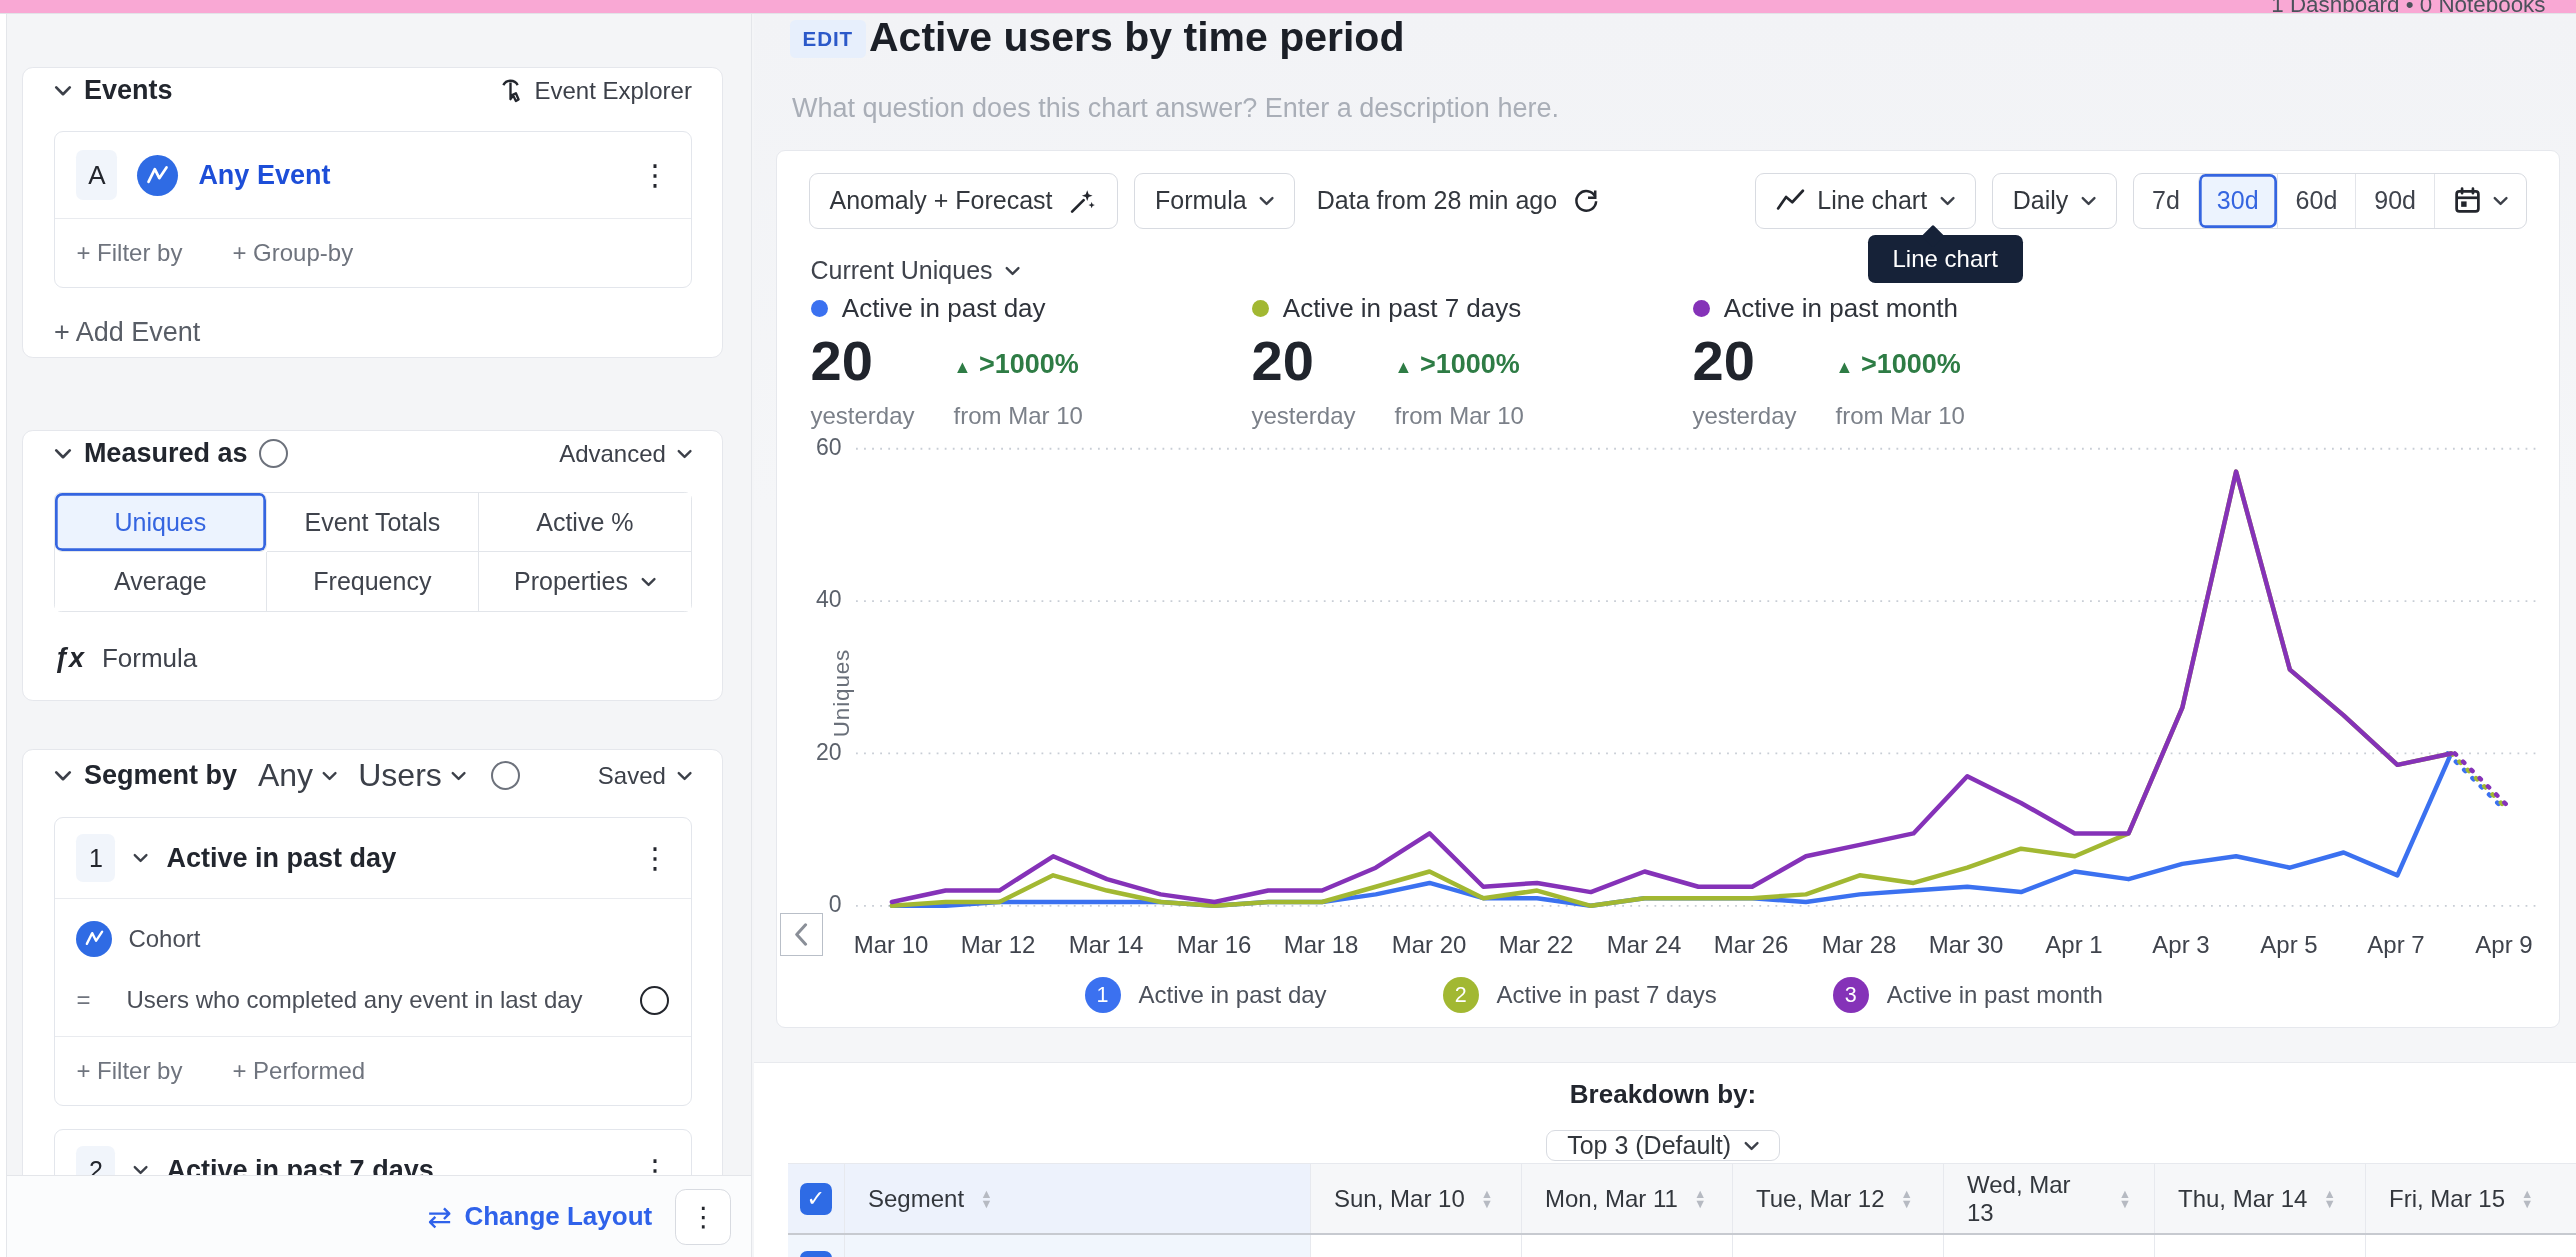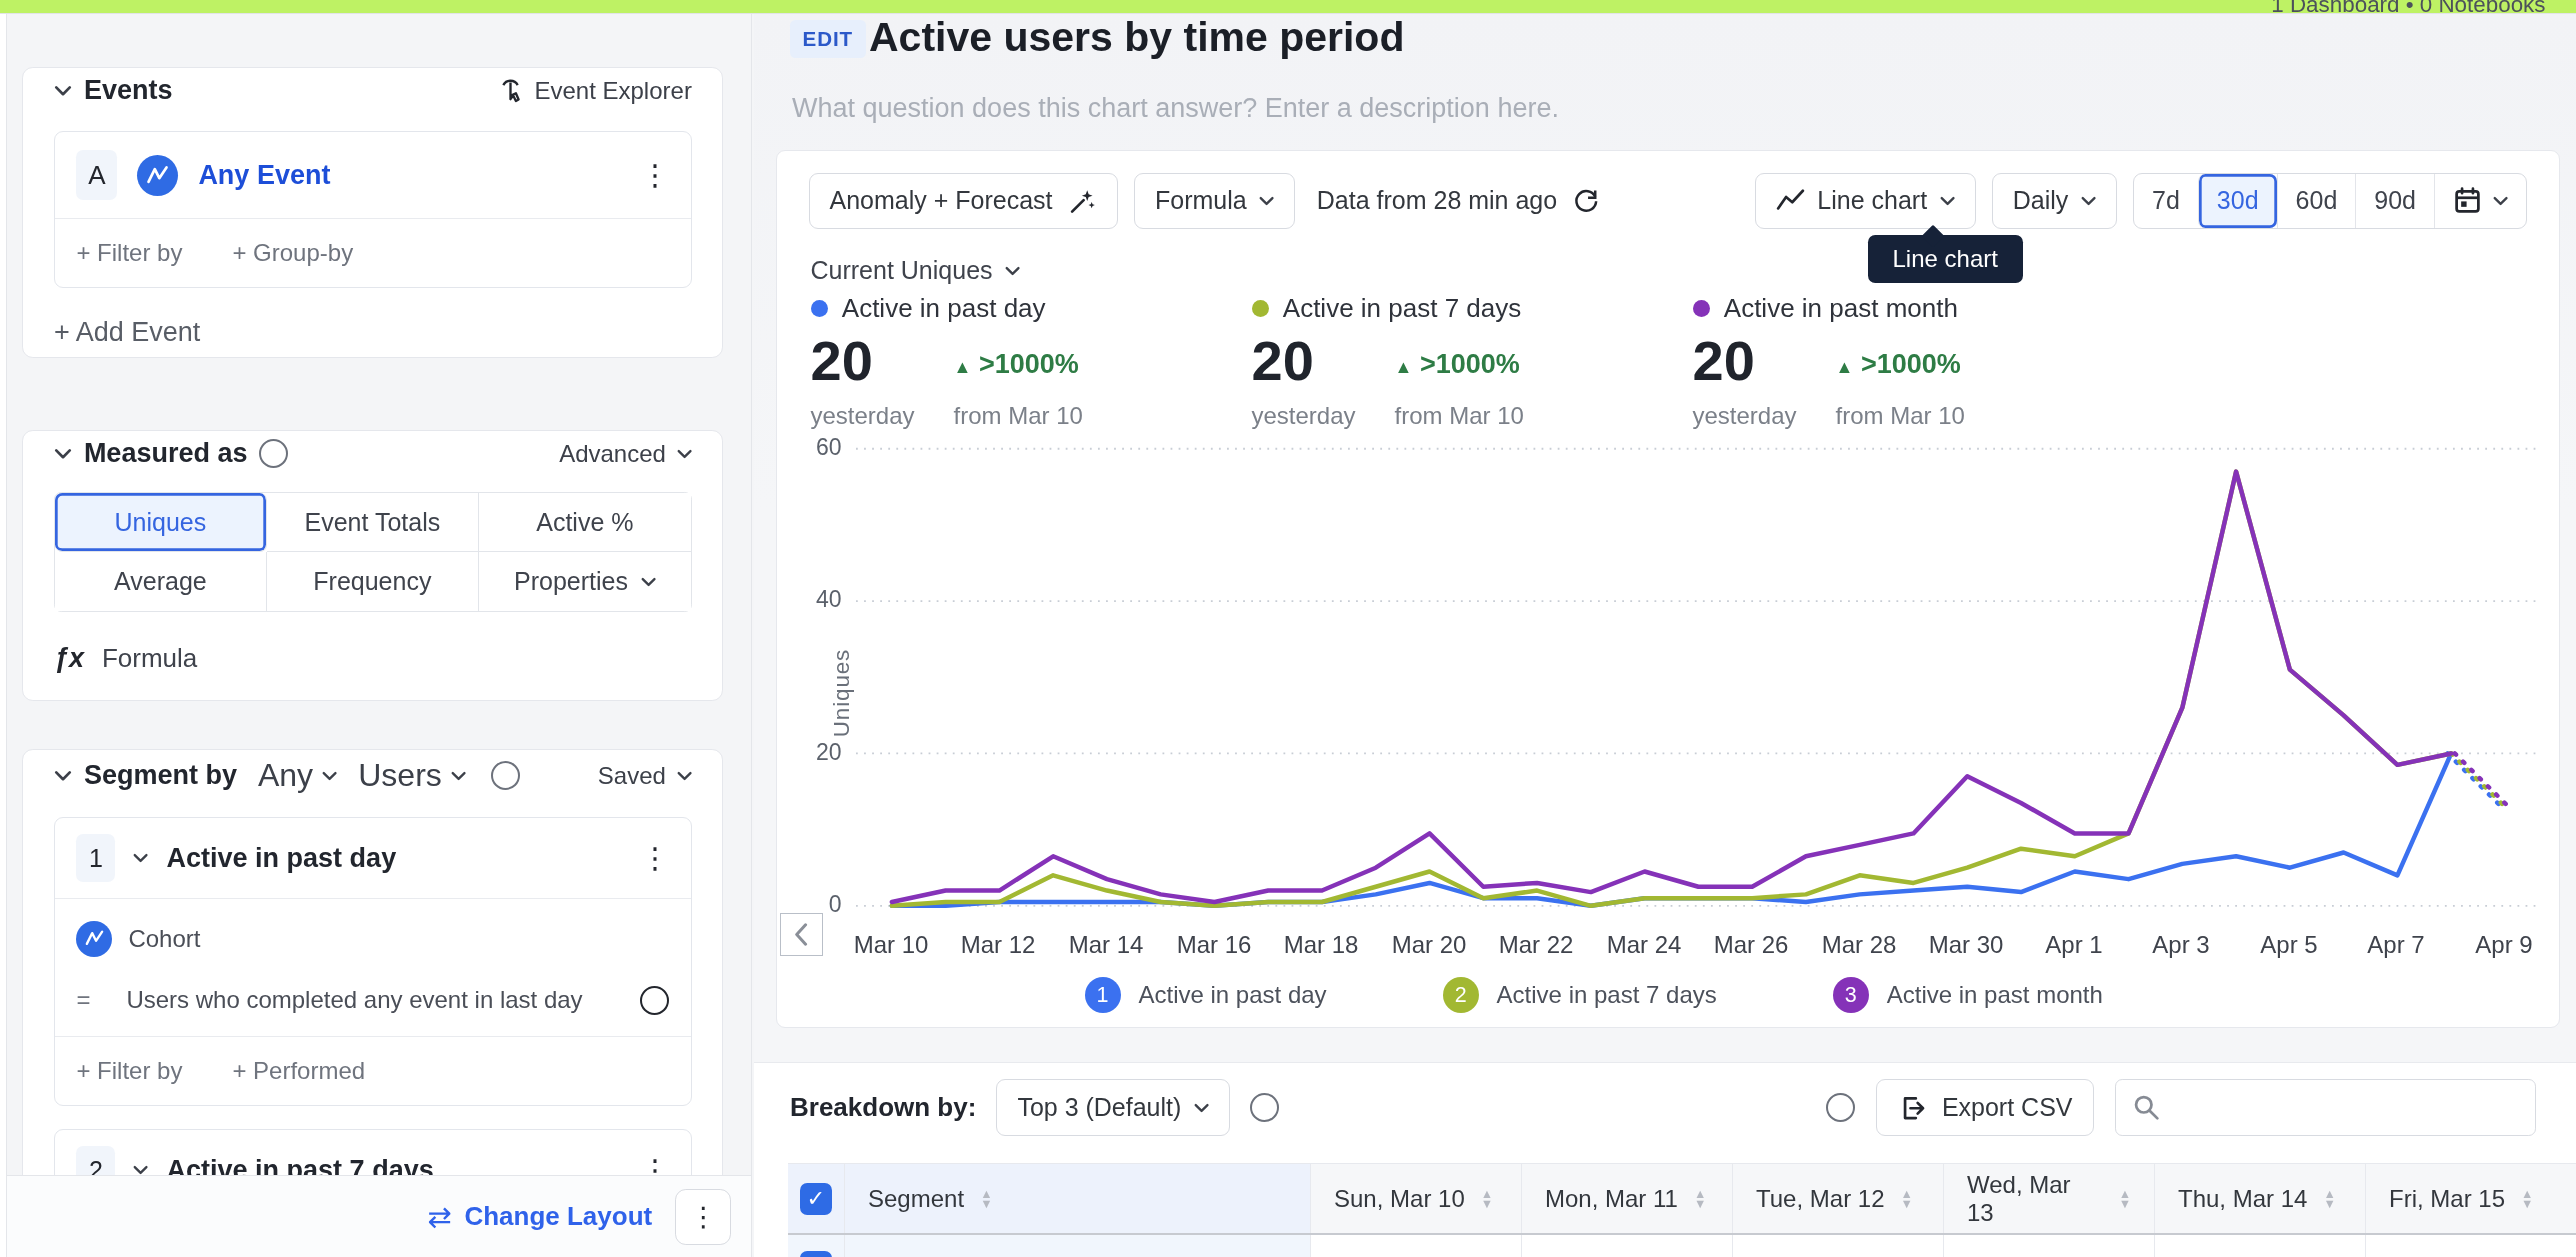--- a/index.html
+++ b/index.html
@@ -1,20 +1,20 @@
 <!DOCTYPE html>
 <html style="font-size:14.3px"><head>
 <meta charset="utf-8">
 <style>
 * { box-sizing: border-box; margin: 0; padding: 0; }
 html,body { width:2576px; height:1257px; overflow:hidden; }
 body { font-family:"Liberation Sans", sans-serif; background:#f4f5f7; color:#23262d; position:relative; }
 
 
-.top-strip { position:absolute; top:0; left:0; right:0; height:14.3px; background:#bef264; border-bottom:1.8px solid #e2e4e8; z-index:6; }
+.top-strip { position:absolute; top:0; left:0; right:0; height:14.3px; background:#f9a8d4; border-bottom:1.8px solid #e2e4e8; z-index:6; }
 .breadcrumb { position:absolute; top:-8px; right:30.5px; font-size:22.4px; color:#4c515b; white-space:nowrap; }
 
 
 .left-rail { position:absolute; left:0; top:0; bottom:0; width:7.2px; background:#ffffff; border-right:1.8px solid #e4e6ea; z-index:5; }
 .sidebar { position:absolute; left:7.2px; top:14.3px; bottom:0; width:745px; background:#f4f5f7; border-right:1.8px solid #e4e6ea; overflow:hidden; }
 .panel { position:absolute; left:15.2px; width:701px; background:#fff; border:1.8px solid #e5e7ec; border-radius:10.8px; padding:0 30.5px; }
 .panel-events { top:53px; height:291px; }
 .panel-measured { top:416px; height:271px; }
 .panel-segment { top:735px; height:556px; }
 .panel-head { display:flex; align-items:center; margin-top:7px; gap:12px; }
@@ -98,21 +98,21 @@
 .x-ticks span { position:absolute; top:780px; width:125px; text-align:center; font-size:24px; color:#3f434c; }
 .chart-page-left { position:absolute; left:3.6px; top:762px; width:43px; height:43px; background:#fff; border:1.8px solid #b9bfc8; color:#8a8f98; display:flex; align-items:center; justify-content:center; z-index:3; }
 .chart-page-left svg { width:14.3px; height:23px; }
 .legend-row { position:absolute; top:826px; left:308px; display:flex; gap:116px; align-items:center; }
 .legend-item { display:flex; align-items:center; gap:18px; }
 .legend-num { width:36px; height:36px; border-radius:50%; color:#fff; font-size:21.5px; display:flex; align-items:center; justify-content:center; }
 .legend-label { font-size:24px; color:#4c515b; }
 
 
 .breakdown { position:absolute; left:0; right:0; top:1048px; bottom:0; background:#fff; border-top:1.8px solid #e8eaee; }
-.breakdown-bar { position:absolute; top:16px; left:36px; right:40px; height:57px; display:flex; align-items:center; gap:20px; }
+.breakdown-bar { position:absolute; top:16px; left:36px; right:40px; height:57px; display:flex; align-items:center; gap:20px;flex-direction:column; }
 .breakdown-label { font-size:26px; font-weight:700; color:#22262e; }
 .bar-right { margin-left:auto; display:flex; align-items:center; gap:21.5px; }
 .search-box { display:flex; align-items:center; gap:14.3px; width:421px; height:57px; border:1.8px solid #d8dbe1; border-radius:7.2px; padding:0 16px; background:#fff; }
 .btn-export { gap:14.3px; }
 
 .bd-table { position:absolute; top:100px; left:34px; right:0; bottom:0; overflow:hidden; }
 .t-row { display:grid; grid-template-columns:57px 466px repeat(7,211px); }
 .t-head .t-cell { background:#f6f7f9; border-bottom:none; }
 .t-cell { height:70px; display:flex; align-items:center; gap:12.5px; padding:0 23px; font-size:24px; color:#33373d; border-right:1.8px solid #e7e9ee; border-top:1.8px solid #e7e9ee; background:#fff; }
 .t-cell.first { padding:0; justify-content:center; }

